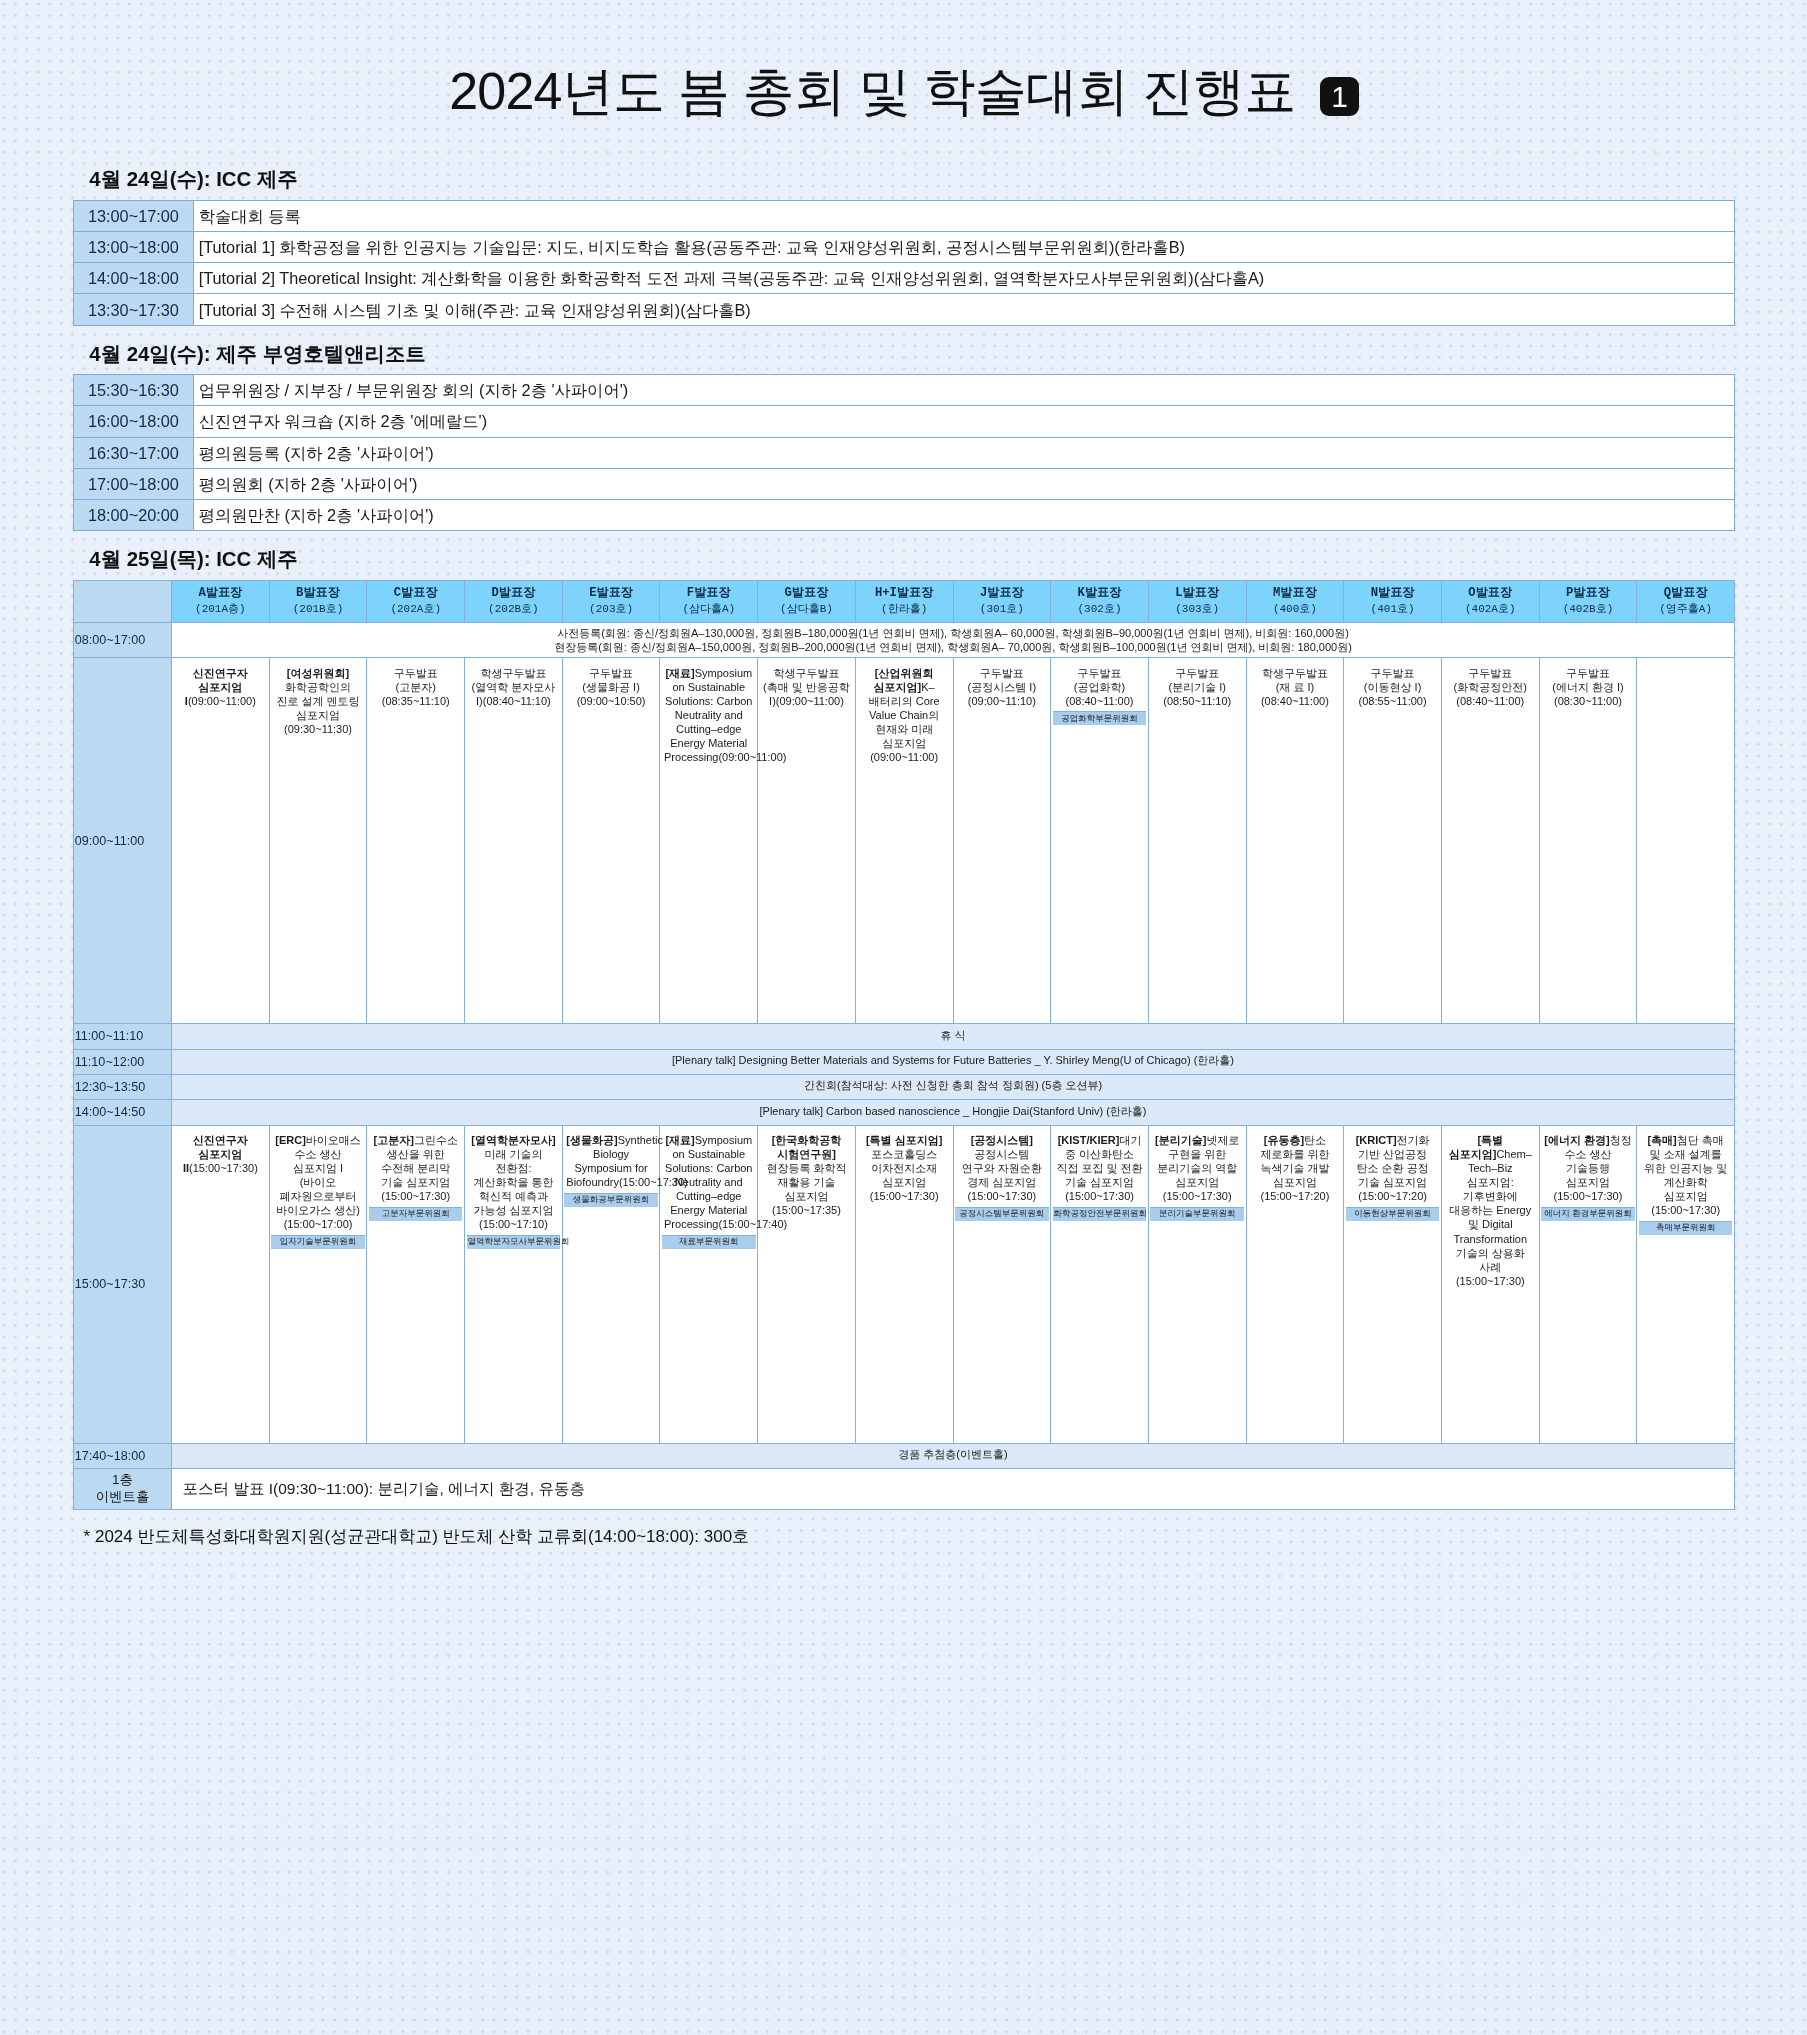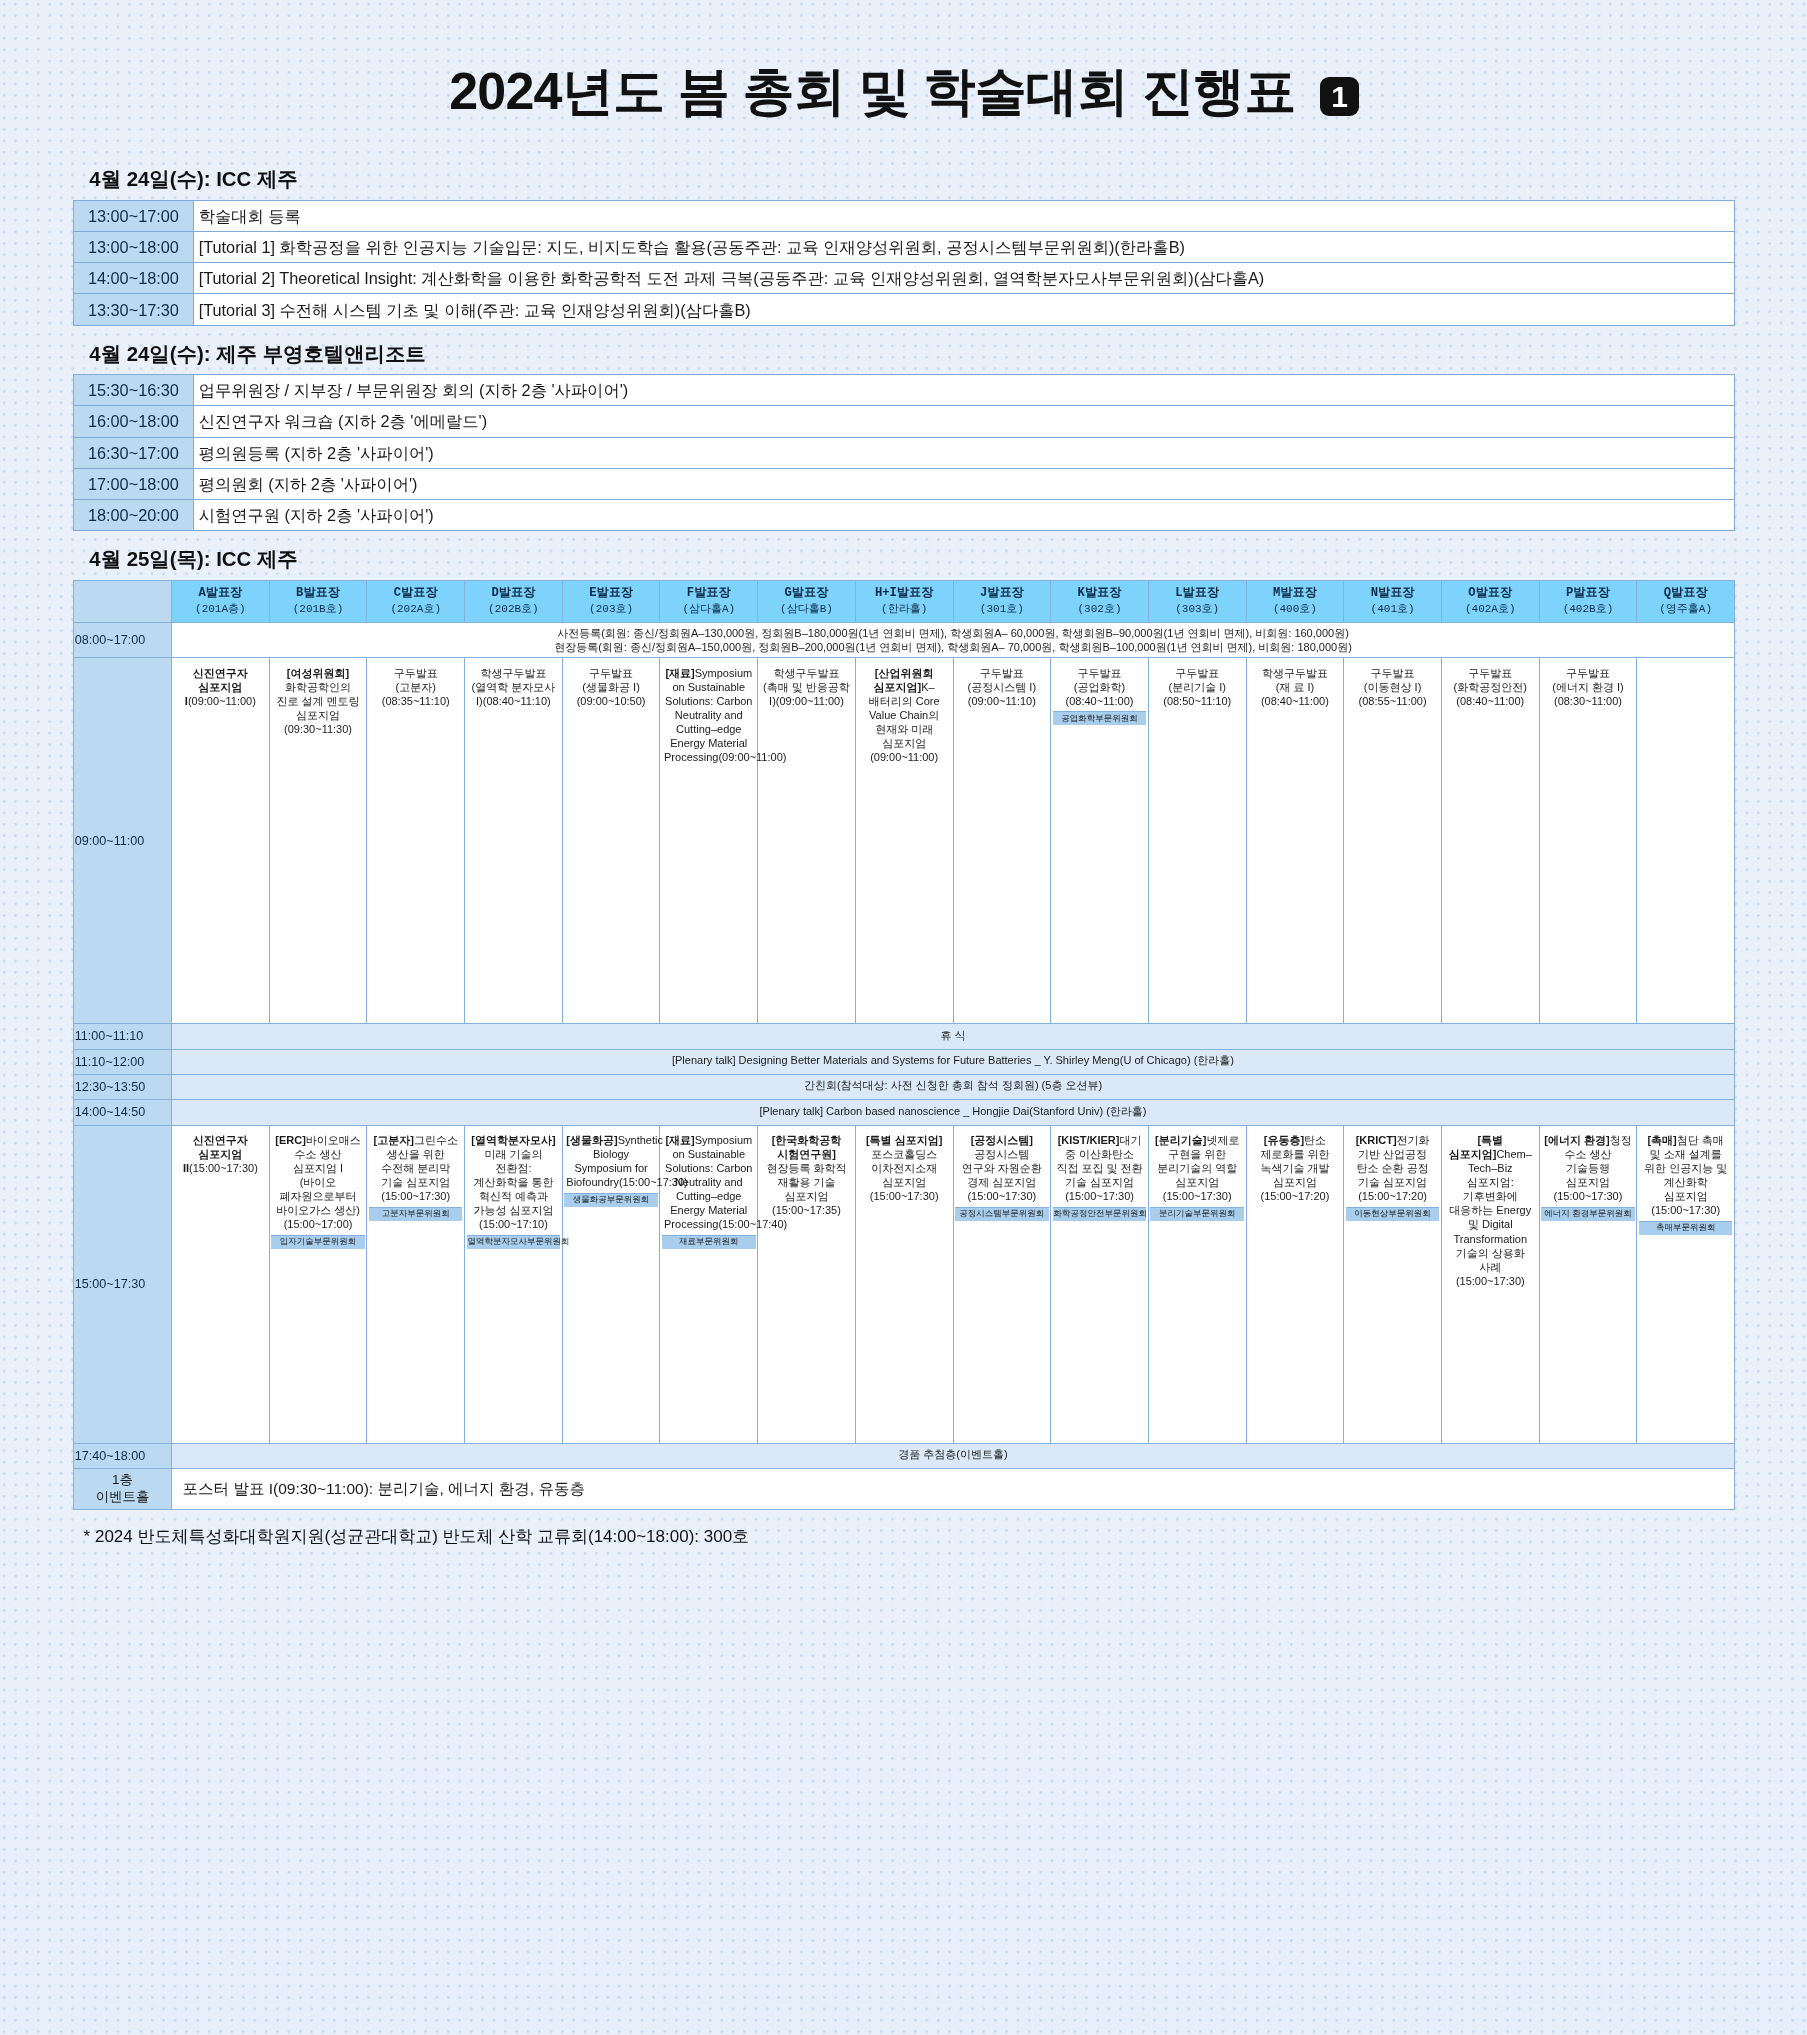--- a/index.html
+++ b/index.html
@@ -23,21 +23,21 @@
     padding:0 73px 24.4px 73px;
   }
   .title-wrap{
     text-align:center;
     padding-top:57px;
     padding-bottom:24.4px;
   }
   .title{
     display:inline-block;
     font-size:52px;
-    font-weight:bold;
+    font-weight:normal;
     letter-spacing:-0.8px;
     color:#111;
   }
   .title .badge{
     display:inline-block;
     width:39px;height:39px;
     line-height:39px;
     border-radius:9px;
     background:#111;
     color:#fff;
@@ -216,21 +216,21 @@
       <tr>
         <td class="time">16:30~17:00</td>
         <td class="body">평의원등록 (지하 2층 '사파이어')</td>
       </tr>
       <tr>
         <td class="time">17:00~18:00</td>
         <td class="body">평의원회 (지하 2층 '사파이어')</td>
       </tr>
       <tr>
         <td class="time">18:00~20:00</td>
-        <td class="body">시험연구원 (지하 2층 '사파이어')</td>
+        <td class="body">평의원만찬 (지하 2층 '사파이어')</td>
       </tr>
     </tbody>
   </table>
 
   <h2 class="section-head">4월 25일(목): ICC 제주</h2>
   <table class="grid">
     <colgroup>
       <col style="width:98px">
       <col span="16">
     </colgroup>

